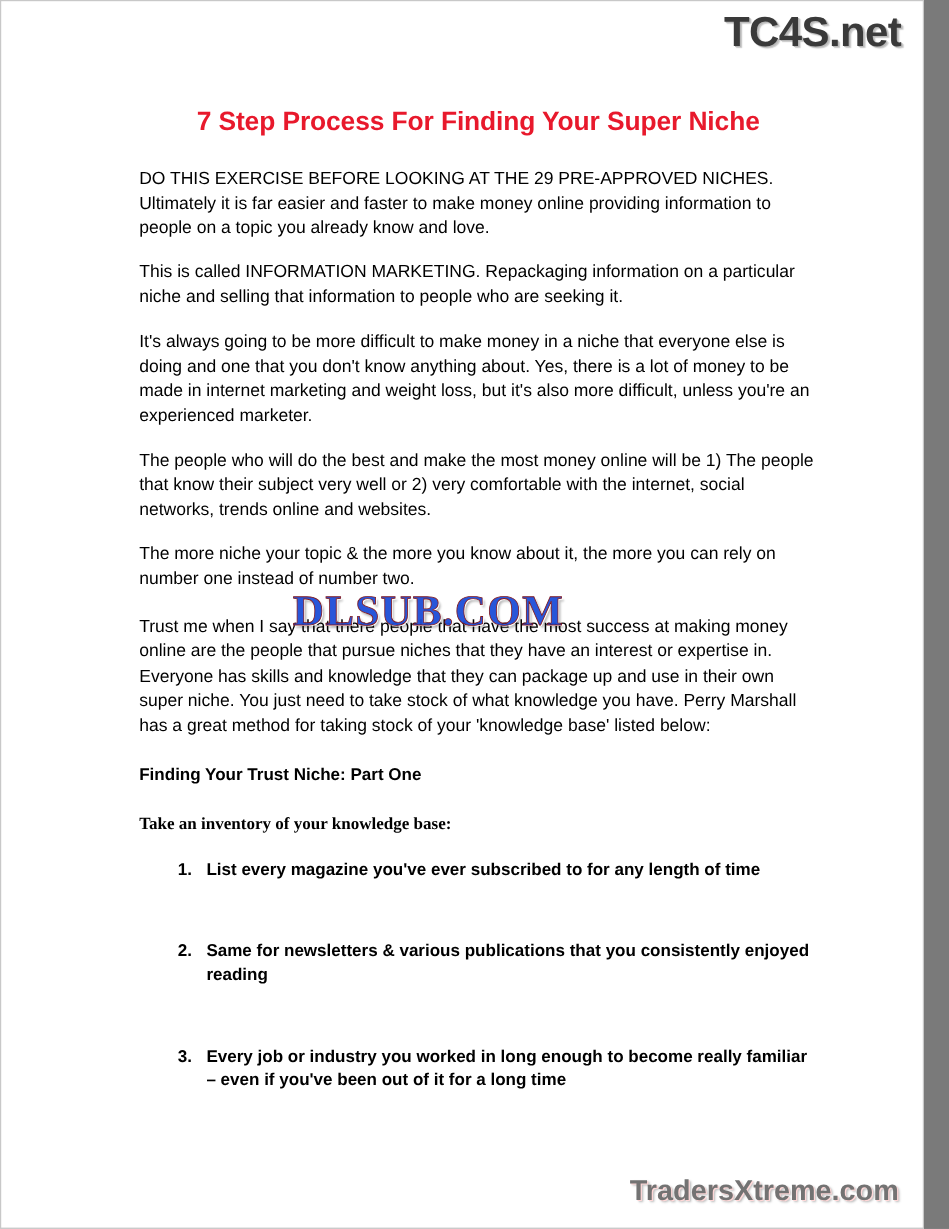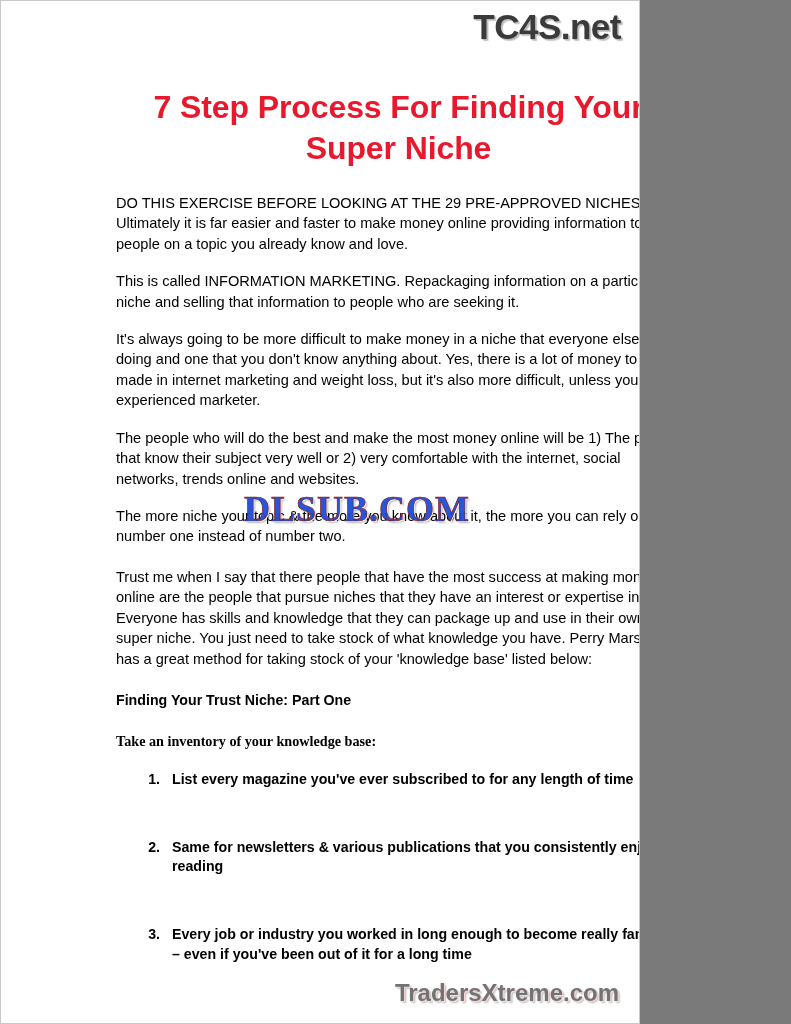--- a/index.html
+++ b/index.html
@@ -2,21 +2,21 @@
 <html><head>
 <meta charset="utf-8">
 <style>
   html, body {
     margin: 0;
     padding: 0;
     background: #7a7a7a;
   }
   .page {
     position: relative;
-    width: 640px;
+    width: 770px;
     height: 1024px;
     background: #ffffff;
     overflow: hidden;
     font-family: "Liberation Sans", sans-serif;
     color: #000000;
     box-sizing: border-box;
     border: 1px solid #c8c8c8;
   }
   .brand-top {
     position: absolute;
@@ -32,21 +32,21 @@
   .content {
     position: absolute;
     left: 115px;
     top: 86px;
     width: 565px;
   }
   h1.doc-title {
     margin: 0 0 24px 0;
     text-align: center;
     color: #e8192c;
-    font-size: 32px;
+    font-size: 22px;
     line-height: 1.28;
     font-weight: bold;
     letter-spacing: -0.1px;
   }
   p.para {
     margin: 0 0 17px 0;
     font-size: 14.6px;
     line-height: 1.4;
     text-align: left;
   }

